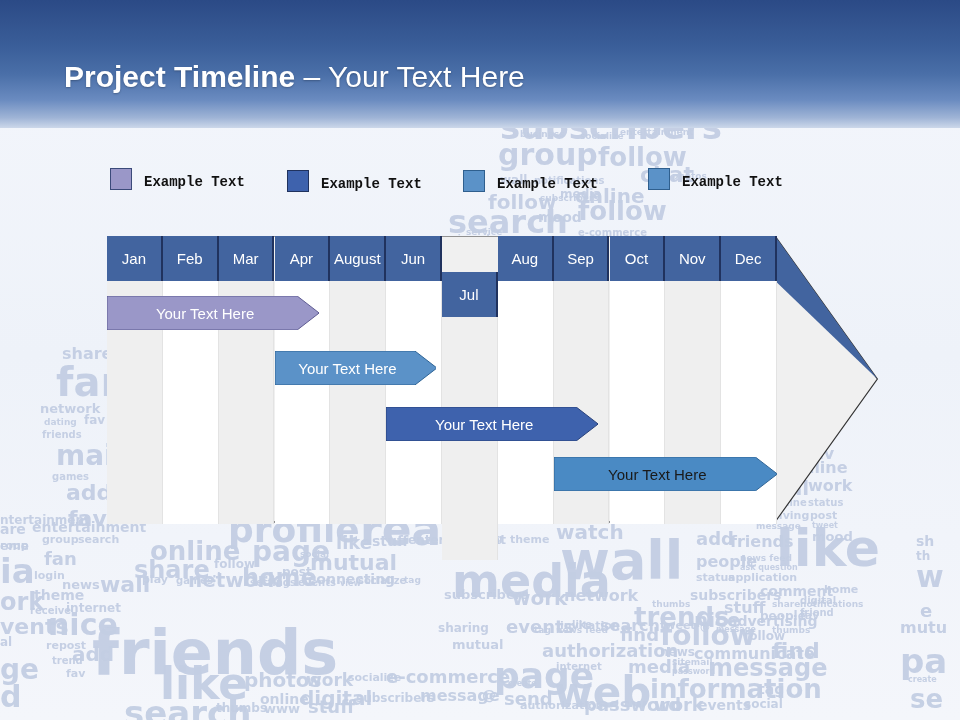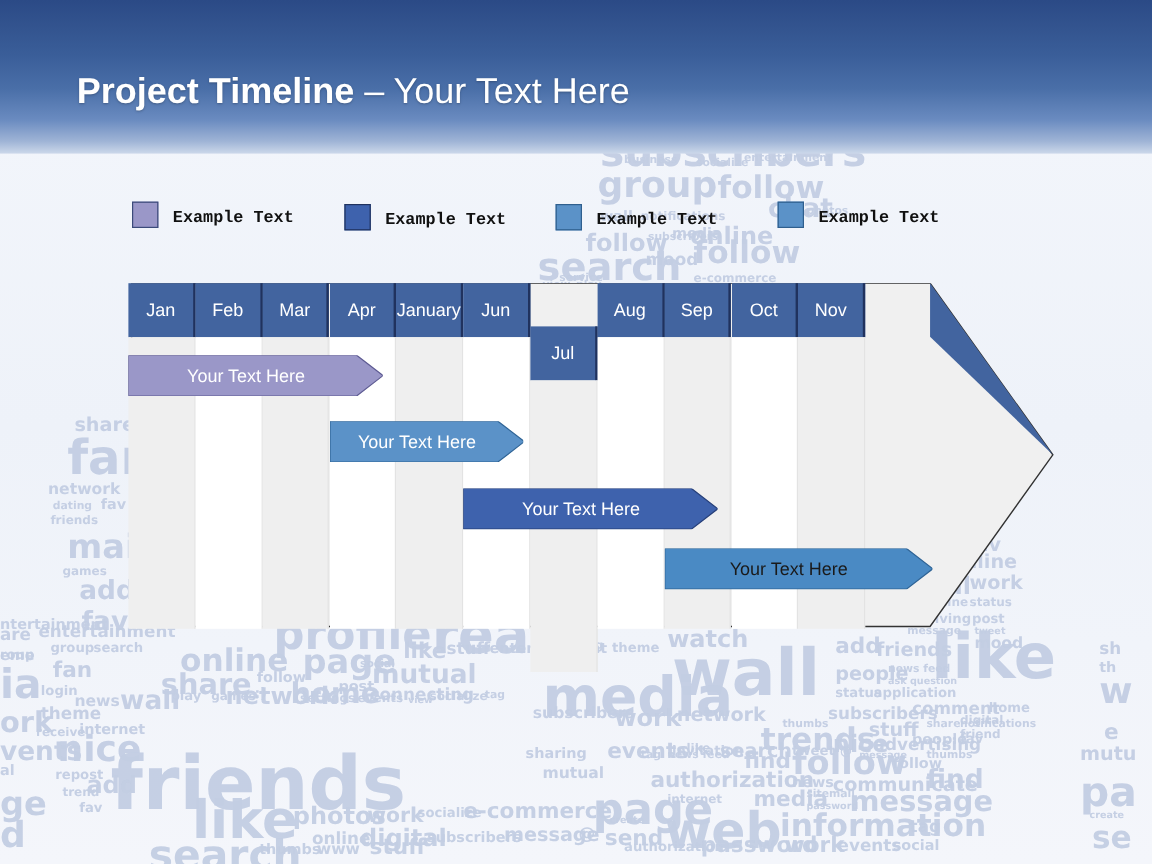--- a/index.html
+++ b/index.html
@@ -332,21 +332,21 @@
       </div>
       <div class="col odd" style="left: 111.667px; width: 55.8333px;">
         <div class="colhead">Mar</div>
         <div class="colbody"></div>
       </div>
       <div class="col even" style="left: 167.5px; width: 55.8333px;">
         <div class="colhead">Apr</div>
         <div class="colbody"></div>
       </div>
       <div class="col odd" style="left: 223.333px; width: 55.8333px;">
-        <div class="colhead">January</div>
+        <div class="colhead">August</div>
         <div class="colbody"></div>
       </div>
       <div class="col even" style="left: 279.167px; width: 55.8333px;">
         <div class="colhead">Jun</div>
         <div class="colbody"></div>
       </div>
       <div class="col odd" style="left: 335px; width: 55.8333px; margin-top: 36px;">
         <div class="colhead">Jul</div>
         <div class="colbody"></div>
       </div>
@@ -357,20 +357,24 @@
       <div class="col odd" style="left: 446.667px; width: 55.8333px;">
         <div class="colhead">Sep</div>
         <div class="colbody"></div>
       </div>
       <div class="col even" style="left: 502.5px; width: 55.8333px;">
         <div class="colhead">Oct</div>
         <div class="colbody"></div>
       </div>
       <div class="col odd" style="left: 558.333px; width: 55.8333px;">
         <div class="colhead">Nov</div>
+        <div class="colbody"></div>
+      </div>
+      <div class="col even" style="left: 614.167px; width: 55.8333px;">
+        <div class="colhead">Dec</div>
         <div class="colbody"></div>
       </div>
     </div>
   <div id="bars">
       <div class="bar" style="left: 0px; top: 60px; width: 212.167px;">
         <svg width="212.16666666666666" height="34" viewBox="0 0 212.16666666666666 34">
           <polygon points="0,0 190.16666666666666,0 212.16666666666666,17 190.16666666666666,34 0,34" fill="#9a97c8" stroke="#5d5a92" stroke-width="1"></polygon>
         </svg>
         <div class="bartext" style="color: rgb(255, 255, 255);">Your  Text Here</div>
       </div>

